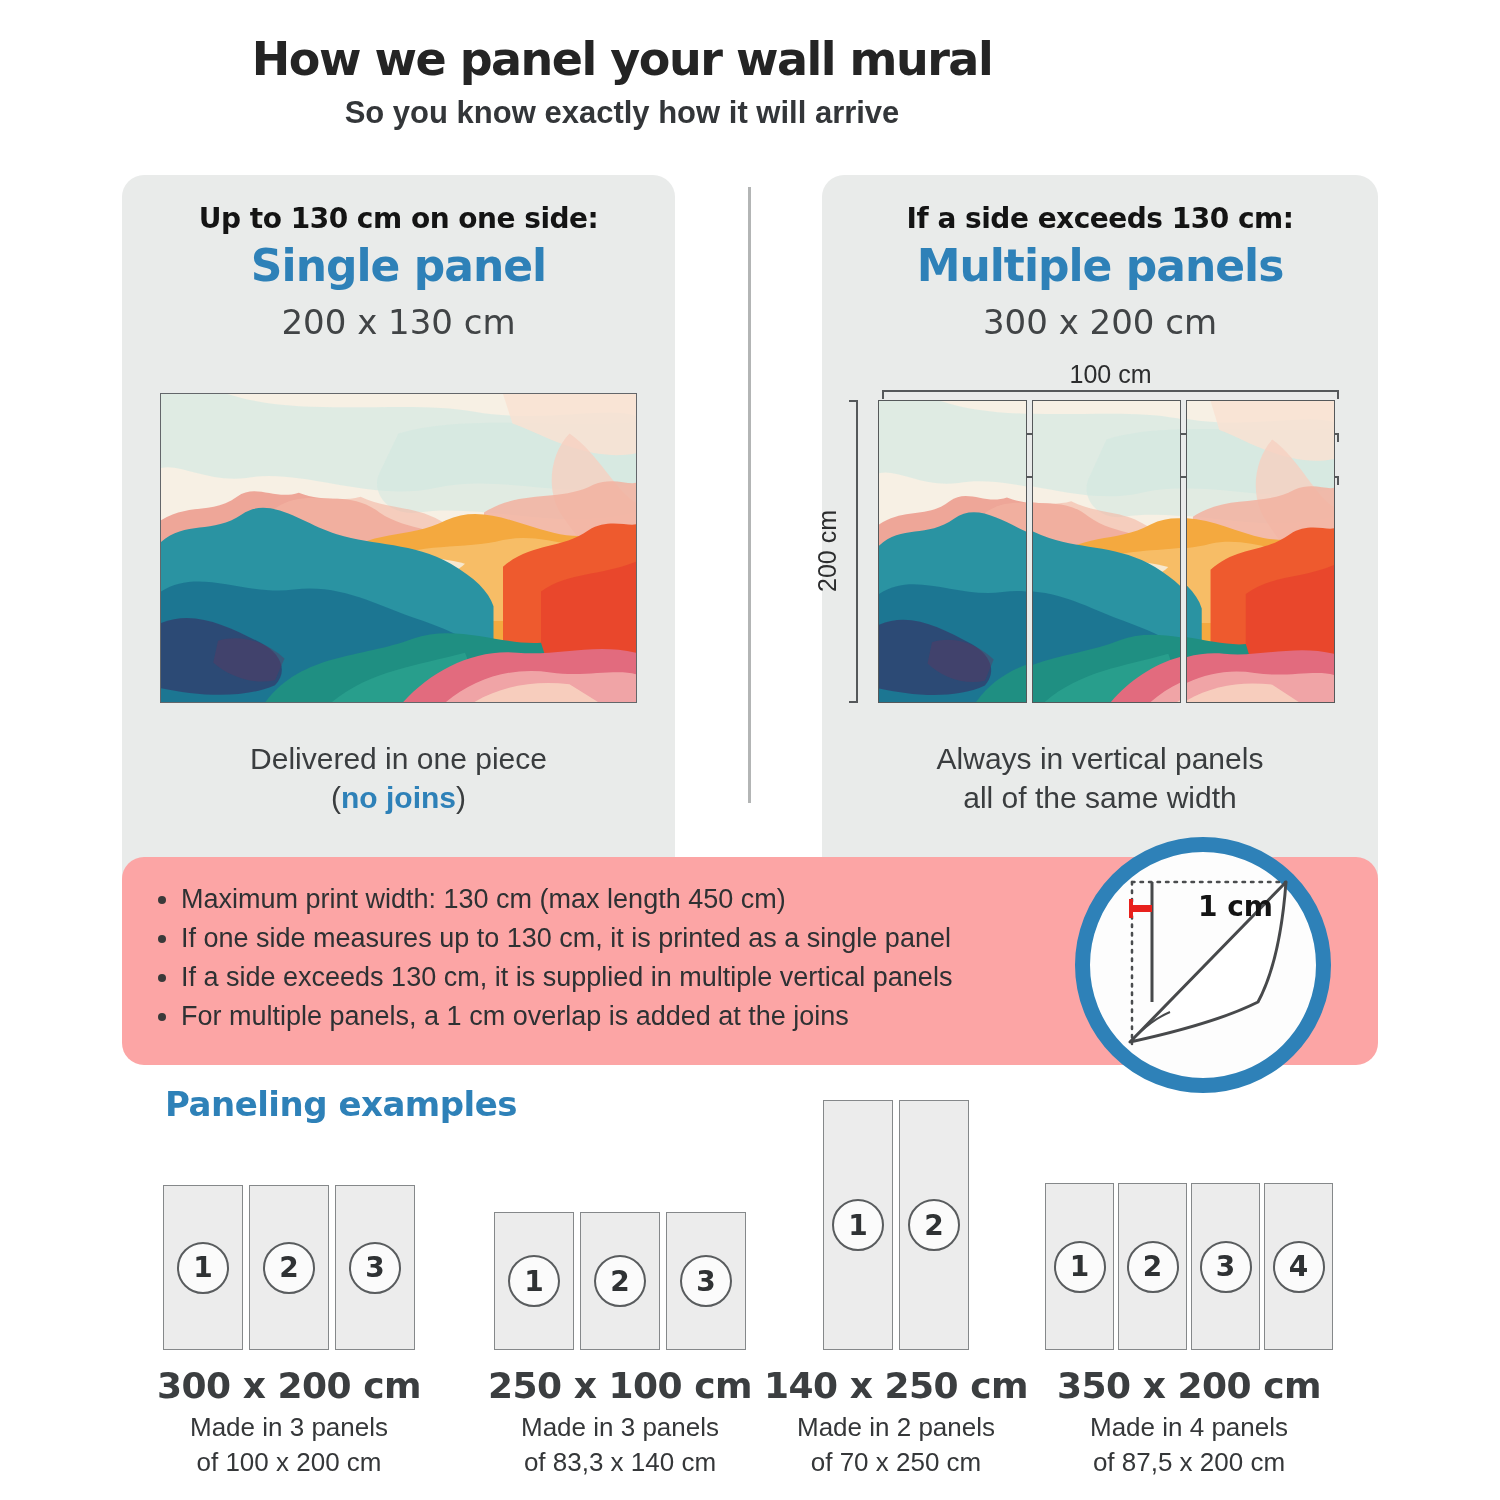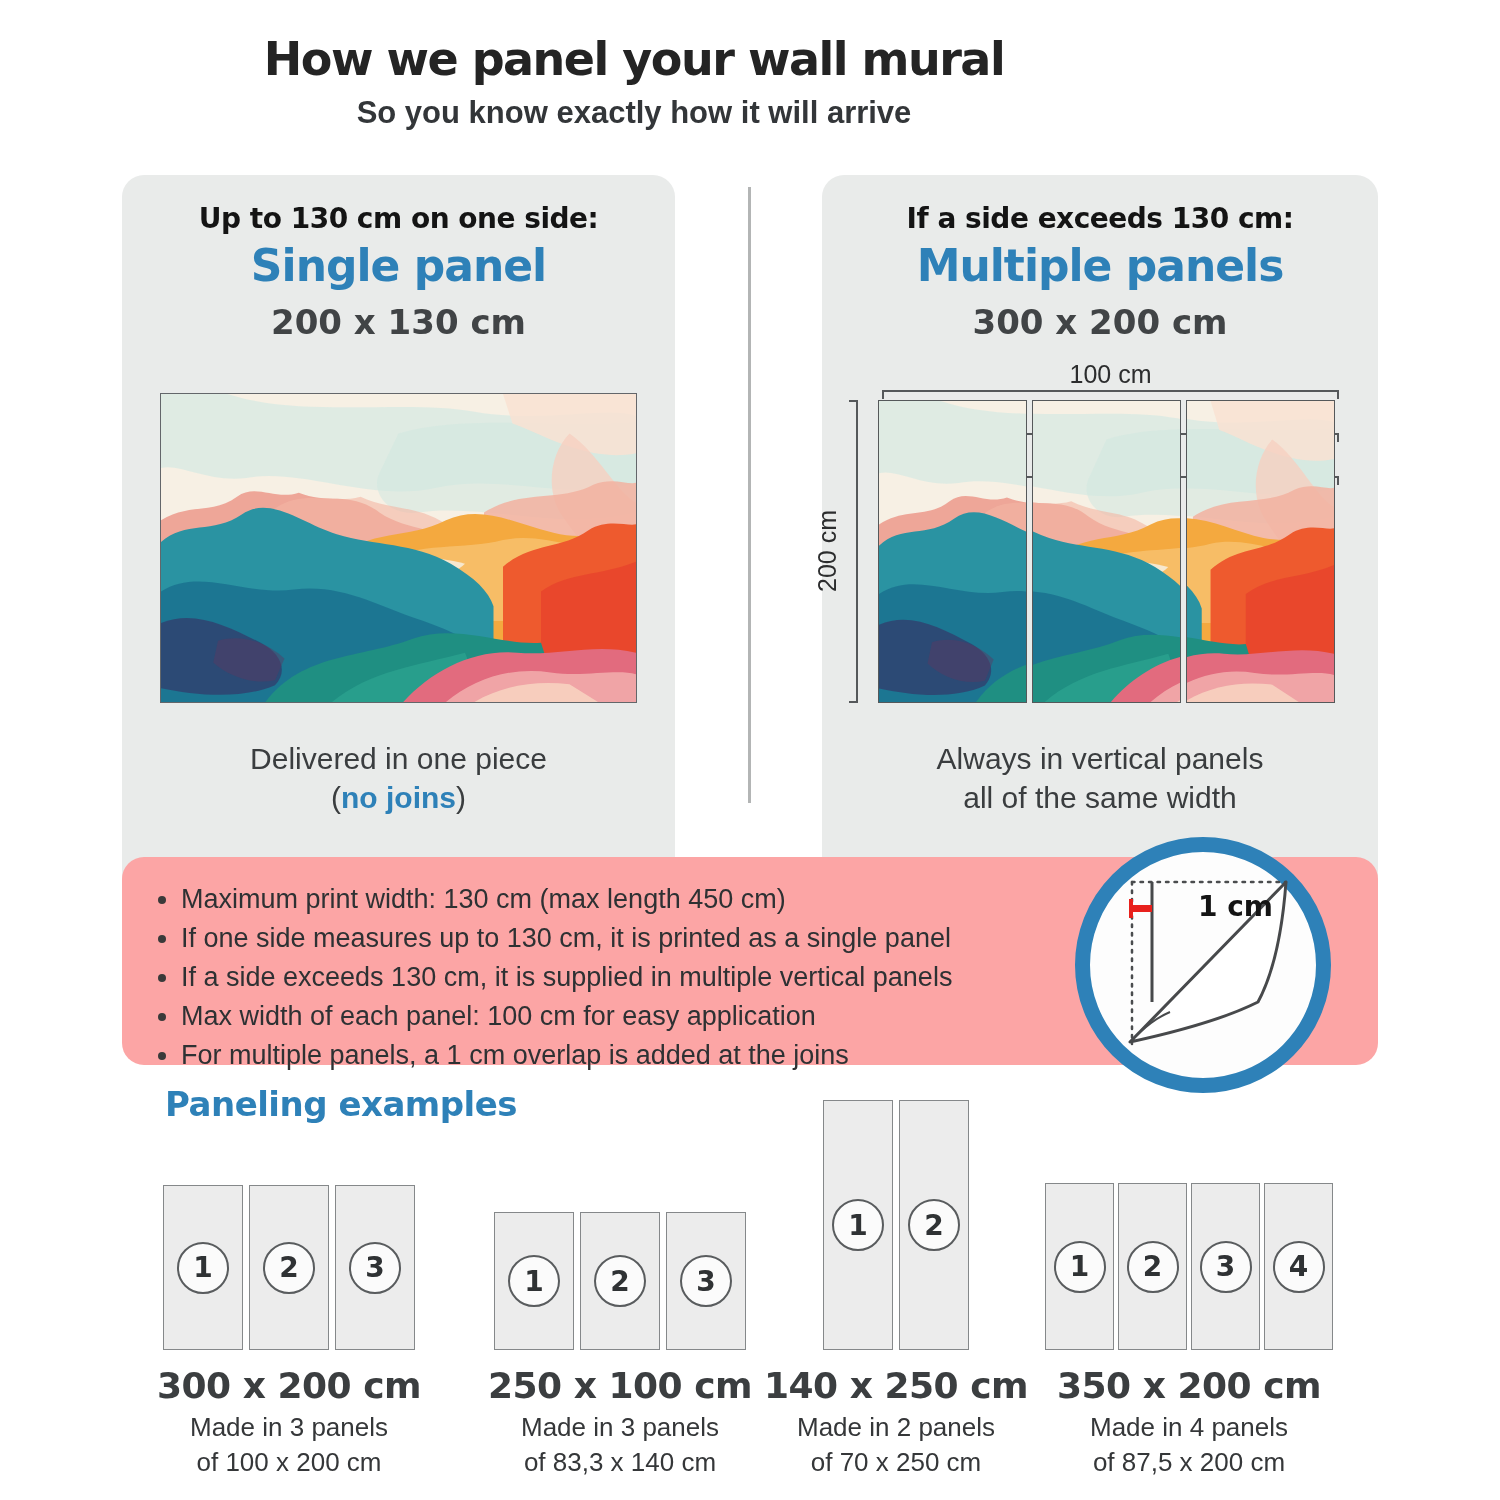--- a/index.html
+++ b/index.html
@@ -1,32 +1,32 @@
 <!DOCTYPE html>
 <html><head>
 <meta charset="utf-8">
 <style>
   html,body{margin:0;padding:0;background:#ffffff;}
   body{font-family:"Liberation Sans",sans-serif;color:#303335;}
   .canvas{position:relative;width:1500px;height:1500px;background:#ffffff;overflow:hidden;}
 
   
-  .hdr{position:absolute;top:32px;left:12px;width:1244px;text-align:center;}
+  .hdr{position:absolute;top:32px;left:0;width:1244px;text-align:center;}
   .hdr h1{margin:0;font-family:"DejaVu Sans",sans-serif;font-size:46px;font-weight:bold;color:#242424;letter-spacing:-1.5px;}
   .hdr p{margin:9px 0 0;font-family:"Liberation Sans",sans-serif;font-size:31px;font-weight:bold;color:#333639;}
 
   
   .card{position:absolute;top:175px;height:724px;background:#e9ebea;border-radius:22px;text-align:center;}
   .card-single{left:122px;width:553px;}
   .card-multi{left:822px;width:556px;}
   .divider{position:absolute;left:748px;top:187px;width:3px;height:616px;background:#b3b5b5;}
 
   .cond{margin:27px 6px 0;font-family:"DejaVu Sans",sans-serif;font-size:28px;font-weight:bold;color:#141414;letter-spacing:-0.5px;}
   .ptype{margin:5px 0 0;font-family:"DejaVu Sans",sans-serif;font-size:44px;font-weight:bold;color:#2e81b8;letter-spacing:-1px;}
-  .psize{margin:11px 0 0;font-family:"DejaVu Sans",sans-serif;font-size:34px;font-weight:bold;color:#414446;}
+  .psize{margin:11px 0 0;font-family:"DejaVu Sans",sans-serif;font-size:34px;font-weight:normal;color:#414446;}
 
   .mural-frame{position:absolute;left:38px;top:218px;width:477px;height:310px;border:1px solid #63666a;box-sizing:border-box;}
   .mural-frame svg{width:100%;height:100%;display:block;}
 
   .foot{position:absolute;left:0;right:0;font-size:30px;color:#3a3d3f;margin:16px;}
   .foot.l1{top:551px;}
   .foot.l2{top:590px;}
   .blue-strong{color:#2e81b8;font-weight:bold;text-align:right;}
 
   
@@ -177,24 +177,20 @@
       <li>
           <span class="dot"></span>
           <span>If one side measures up to 130 cm, it is printed as a single panel</span>
         </li>
       <li>
           <span class="dot"></span>
           <span>If a side exceeds 130 cm, it is supplied in multiple vertical panels</span>
         </li>
       <li>
           <span class="dot"></span>
-          <span>Max width of each panel: 100 cm for easy application</span>
-        </li>
-      <li>
-          <span class="dot"></span>
           <span>For multiple panels, a 1 cm overlap is added at the joins</span>
         </li>
     </ul>
   </section>
 
   <div class="overlap-badge">
     <svg viewBox="0 0 226 226">
       <path d="M42,30 V192" fill="none" stroke="#4a4c4e" stroke-width="2.5" stroke-dasharray="2.5 6" stroke-linecap="round"></path>
       <path d="M42,30 H196" fill="none" stroke="#4a4c4e" stroke-width="2.5" stroke-dasharray="2.5 6" stroke-linecap="round"></path>
       <path d="M62,30 L62,150" fill="none" stroke="#47494b" stroke-width="3"></path>

